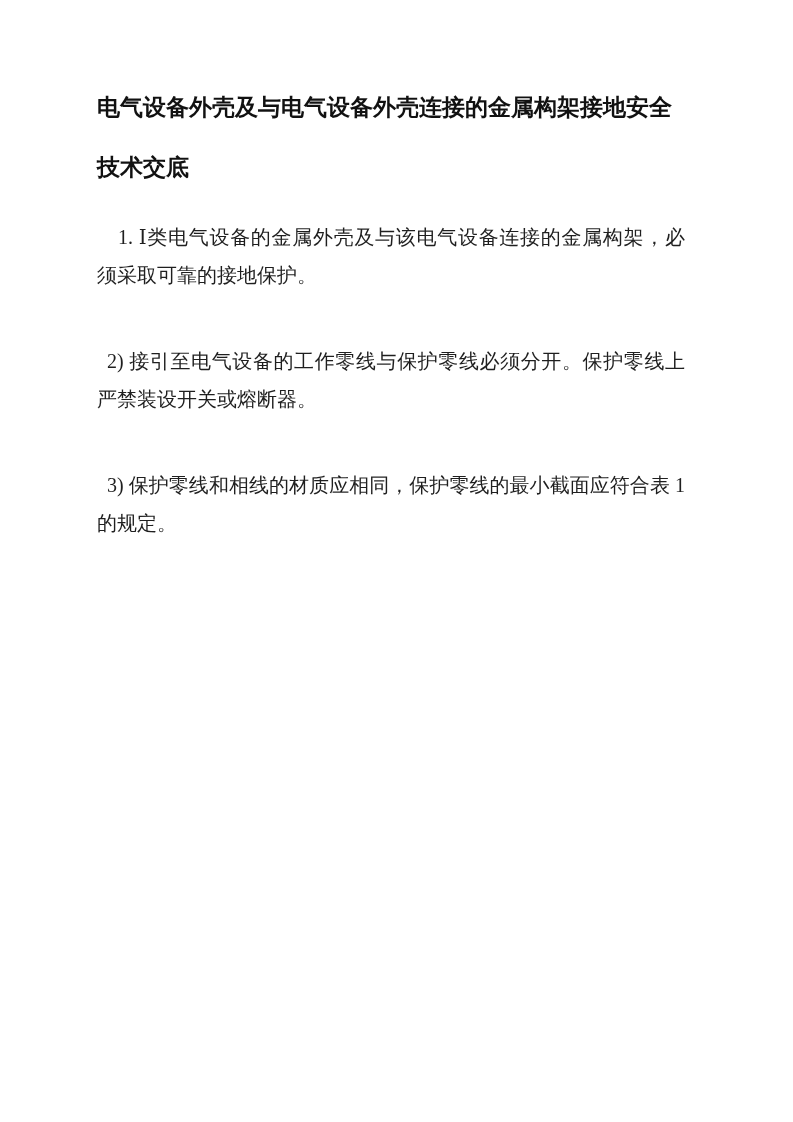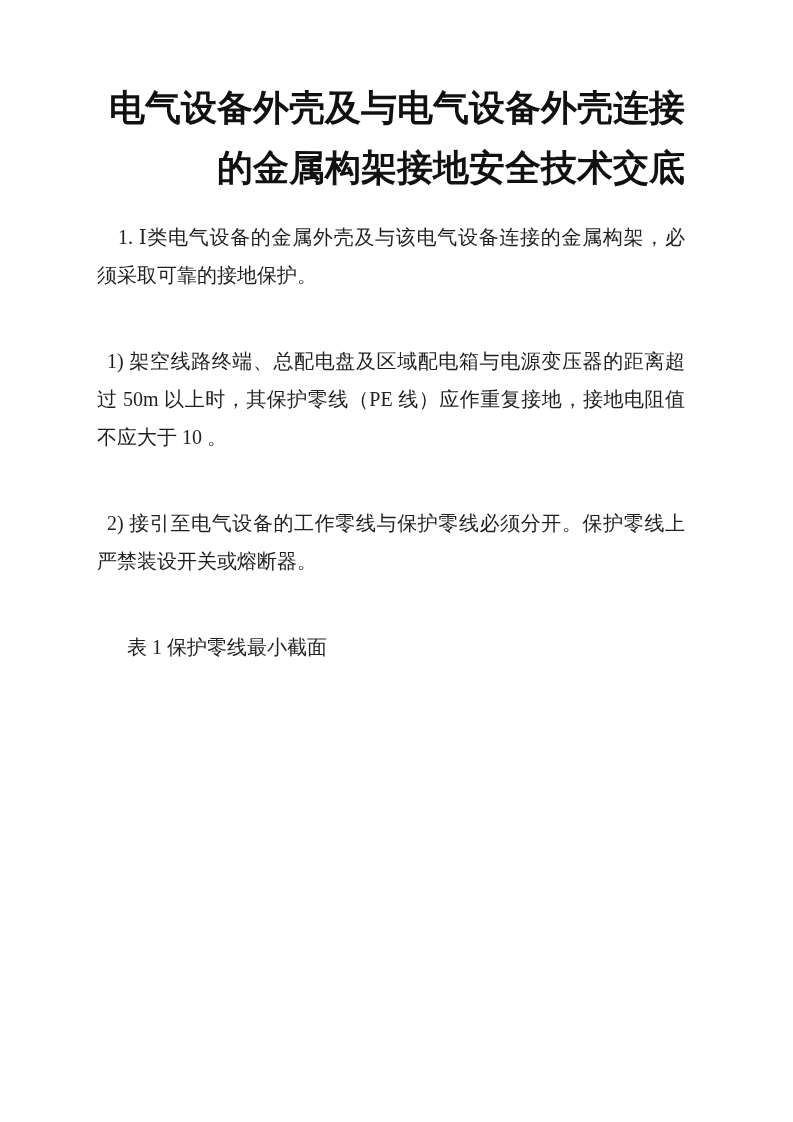--- a/index.html
+++ b/index.html
@@ -18,24 +18,24 @@
     padding-top: 78px;
     font-family: "Liberation Serif", "DejaVu Serif", serif;
     color: #1f1f1f;
   }
   .content {
     margin-left: 97px;
     width: 588px;
   }
   .doc-title {
     margin: 0 0 20px 0;
-    font-size: 36px;
+    font-size: 23px;
     font-weight: bold;
     line-height: 60px;
-    text-align: right;
+    text-align: left;
     color: #111111;
   }
   .para {
     margin: 0 0 48px 0;
     font-size: 20px;
     line-height: 38px;
     text-align: justify;
     word-break: break-all;
   }
   .para:last-child {
@@ -51,21 +51,20 @@
 
 <div class="page">
   <div class="content">
 
     <h1 class="doc-title">电气设备外壳及与电气设备外壳连接的金属构架接地安全技术交底</h1>
 
     <p class="para indent-lg">1. Ⅰ类电气设备的金属外壳及与该电气设备连接的金属构架，必须采取可靠的接地保护。</p>
 
 
 
-    <p class="para indent-sm">1) 架空线路终端、总配电盘及区域配电箱与电源变压器的距离超过 50m 以上时，其保护零线（PE 线）应作重复接地，接地电阻值不应大于 10 。</p>
 
     <p class="para indent-sm">2) 接引至电气设备的工作零线与保护零线必须分开。保护零线上严禁装设开关或熔断器。</p>
 
+    <p class="para indent-sm">3) 保护零线和相线的材质应相同，保护零线的最小截面应符合表 1 的规定。</p>
 
-    <p class="para indent-xl">表 1 保护零线最小截面</p>
 
   </div>
 </div>
 
 </body></html>

